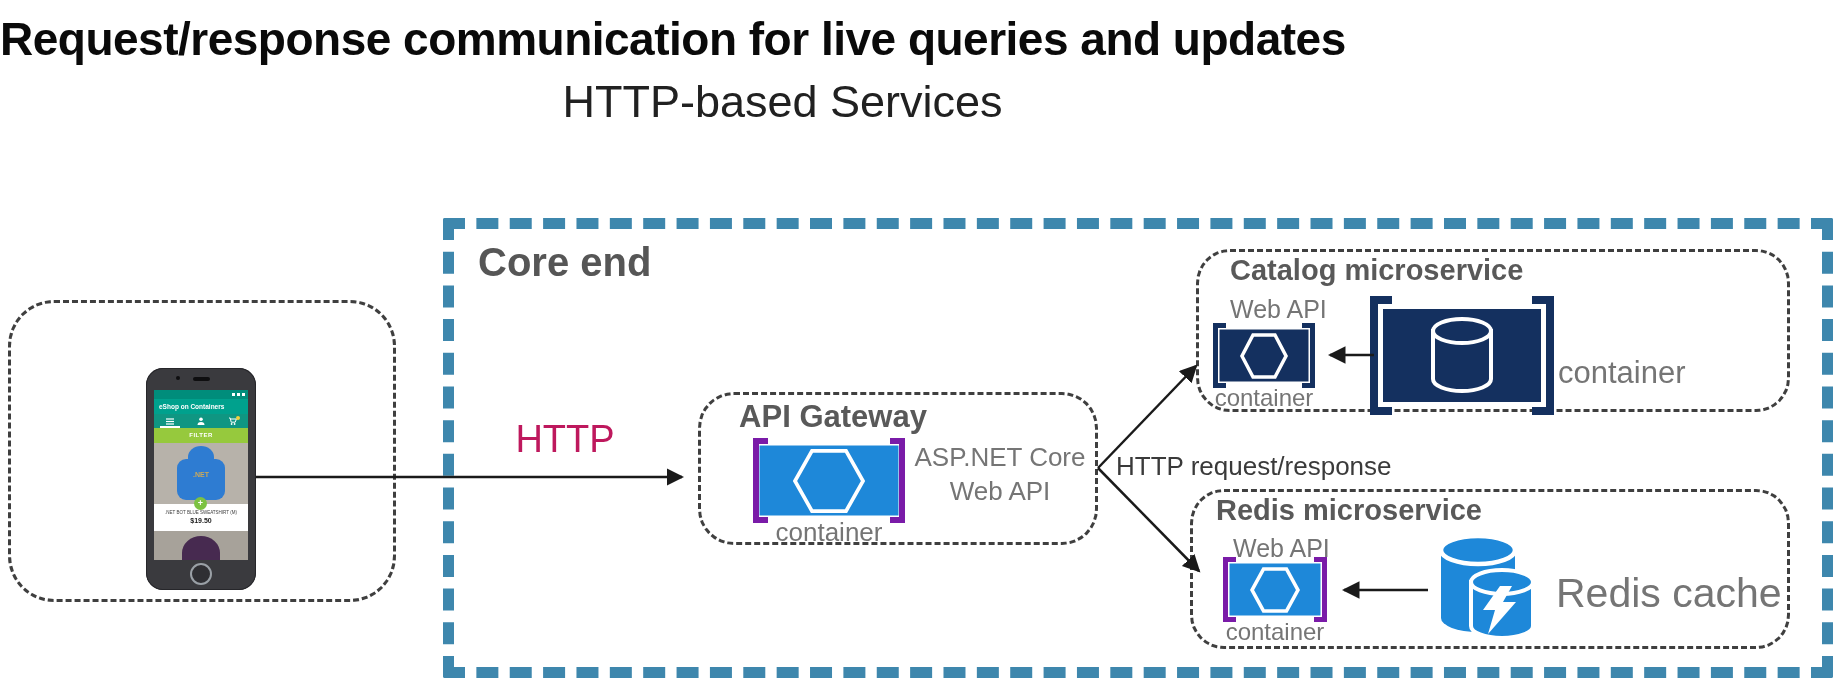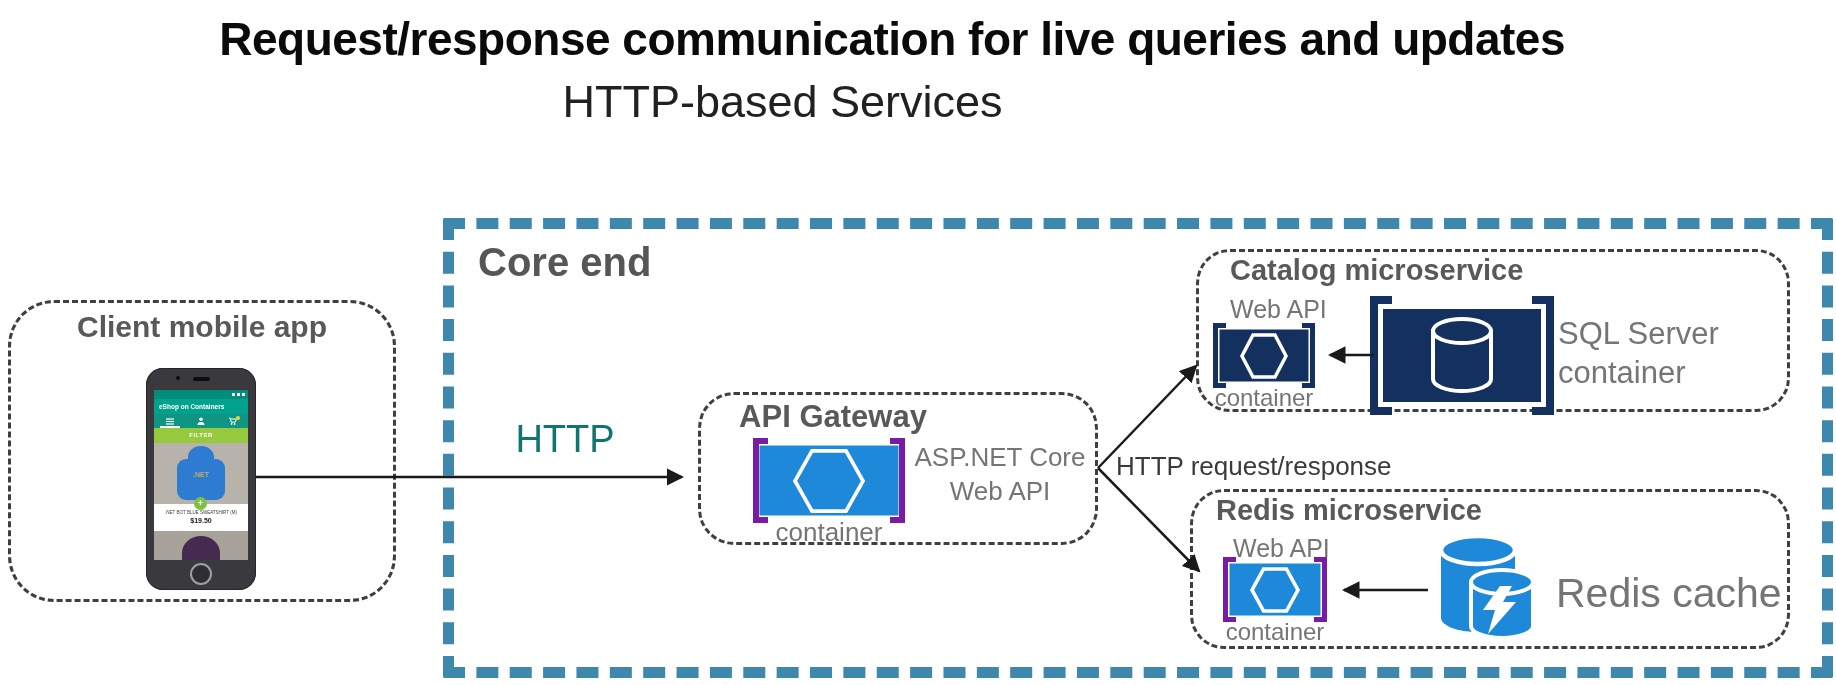--- a/index.html
+++ b/index.html
@@ -1,21 +1,21 @@
 <!DOCTYPE html>
 <html><head>
 <meta charset="utf-8">
 <style>
   html,body{margin:0;padding:0;background:#fff;}
   .canvas{position:relative;width:1836px;height:685px;background:#fff;overflow:hidden;
           font-family:"Liberation Sans",sans-serif;}
   .abs{position:absolute;}
 
   
-  .page-title{left:0;top:12px;width:1565px;text-align:right;font-size:46px;font-weight:800;
+  .page-title{left:0;top:12px;width:1565px;text-align:left;font-size:46px;font-weight:800;
               color:#0a0a0a;letter-spacing:-0.5px;}
   .page-subtitle{left:0;top:76px;width:1565px;text-align:center;font-size:45px;font-weight:300;
                  color:#212121;}
 
   
   .gray-dash{border:3px dashed #3f3f3f;border-radius:40px;box-sizing:border-box;background:transparent;}
   .client-box{left:8px;top:300px;width:388px;height:302px;border-radius:46px;}
   .client-label{left:8px;top:310px;width:388px;text-align:center;font-size:30px;font-weight:700;color:#595959;}
 
   .backend-box{left:443px;top:218px;width:1390px;height:460px;border:11px dashed #3e87ad;
@@ -33,21 +33,21 @@
   .catalog-cont-label{left:1200px;top:384px;width:128px;text-align:center;font-size:24px;color:#757575;}
   .sql-label{left:1558px;top:314px;font-size:31px;color:#757575;line-height:39px;}
 
   .basket-box{left:1190px;top:489px;width:600px;height:160px;border-radius:34px;}
   .basket-title{left:1216px;top:494px;font-size:29px;font-weight:700;color:#595959;}
   .basket-webapi{left:1233px;top:534px;font-size:25px;color:#757575;}
   .basket-cont-label{left:1210px;top:618px;width:130px;text-align:center;font-size:24px;color:#757575;}
   .redis-label{left:1556px;top:570px;font-size:41px;color:#757575;}
 
   
-  .http-top{left:430px;top:418px;width:270px;text-align:center;font-size:38px;color:#0f766e;}
+  .http-top{left:430px;top:418px;width:270px;text-align:center;font-size:38px;color:#be185d;}
   .http-bottom{left:415px;top:480px;width:300px;text-align:center;font-size:27px;color:#4f4f4f;}
   .fanout-label{left:1116px;top:451px;font-size:26px;color:#3a3a3a;}
 
   
   .cont-icon{position:absolute;}
   .cont-rect{position:absolute;inset:0;background:#1e88d9;box-shadow:inset 0 0 0 2.5px #fff;}
   .cont-rect.navy{background:#14305f;}
   .hex-svg{position:absolute;left:50%;top:50%;transform:translate(-50%,-50%);}
   .bracket{position:absolute;top:-5px;bottom:-5px;width:15px;border:6px solid #7a1ba8;box-sizing:border-box;}
   .bracket.l{left:-4px;border-right:none;}
@@ -94,21 +94,20 @@
 </style>
 </head>
 <body>
 
 <div class="canvas">
 
   <div class="abs page-title">Request/response communication for live queries and updates</div>
   <div class="abs page-subtitle">HTTP-based Services</div>
 
   <div class="abs gray-dash client-box"></div>
-  <div class="abs client-label">Client mobile app</div>
 
   <div class="abs phone">
     <div class="abs cam-dot"></div>
     <div class="abs speaker"></div>
     <div class="abs screen">
       <div class="abs statusbar">
         <div class="statusicons">
             <i></i>
             <i></i>
             <i></i>
@@ -191,21 +190,21 @@
   <div class="abs" style="left:1380px;top:306px;width:164px;height:99px;">
     <div class="cont-rect navy" style="box-shadow:inset 0 0 0 3px #fff;"></div>
     <svg class="hex-svg" width="66" height="78" viewBox="0 0 66 78">
       <path d="M4,14 L4,62 A29,12 0 0 0 62,62 L62,14 Z" fill="#14305f" stroke="#fff" stroke-width="4"></path>
       <ellipse cx="33" cy="14" rx="29" ry="12" fill="#14305f" stroke="#fff" stroke-width="4"></ellipse>
     </svg>
     <div class="bracket-big l"></div>
     <div class="bracket-big r"></div>
   </div>
   <div class="abs sql-label">
-    <span>SQL Server</span><br>
+    <br>
     <span>container</span>
   </div>
 
   <div class="abs gray-dash basket-box"></div>
   <div class="abs basket-title">Redis microservice</div>
   <div class="abs basket-webapi">Web API</div>
   <div class="abs cont-icon" style="left:1227px;top:561px;width:96px;height:57px;">
     <div class="cont-rect"></div>
     <svg class="hex-svg" width="50" height="46" viewBox="0 0 100 90" preserveAspectRatio="none">
       <polygon points="27,4 73,4 96,45 73,86 27,86 4,45" fill="none" stroke="#fff" stroke-width="7"></polygon>

